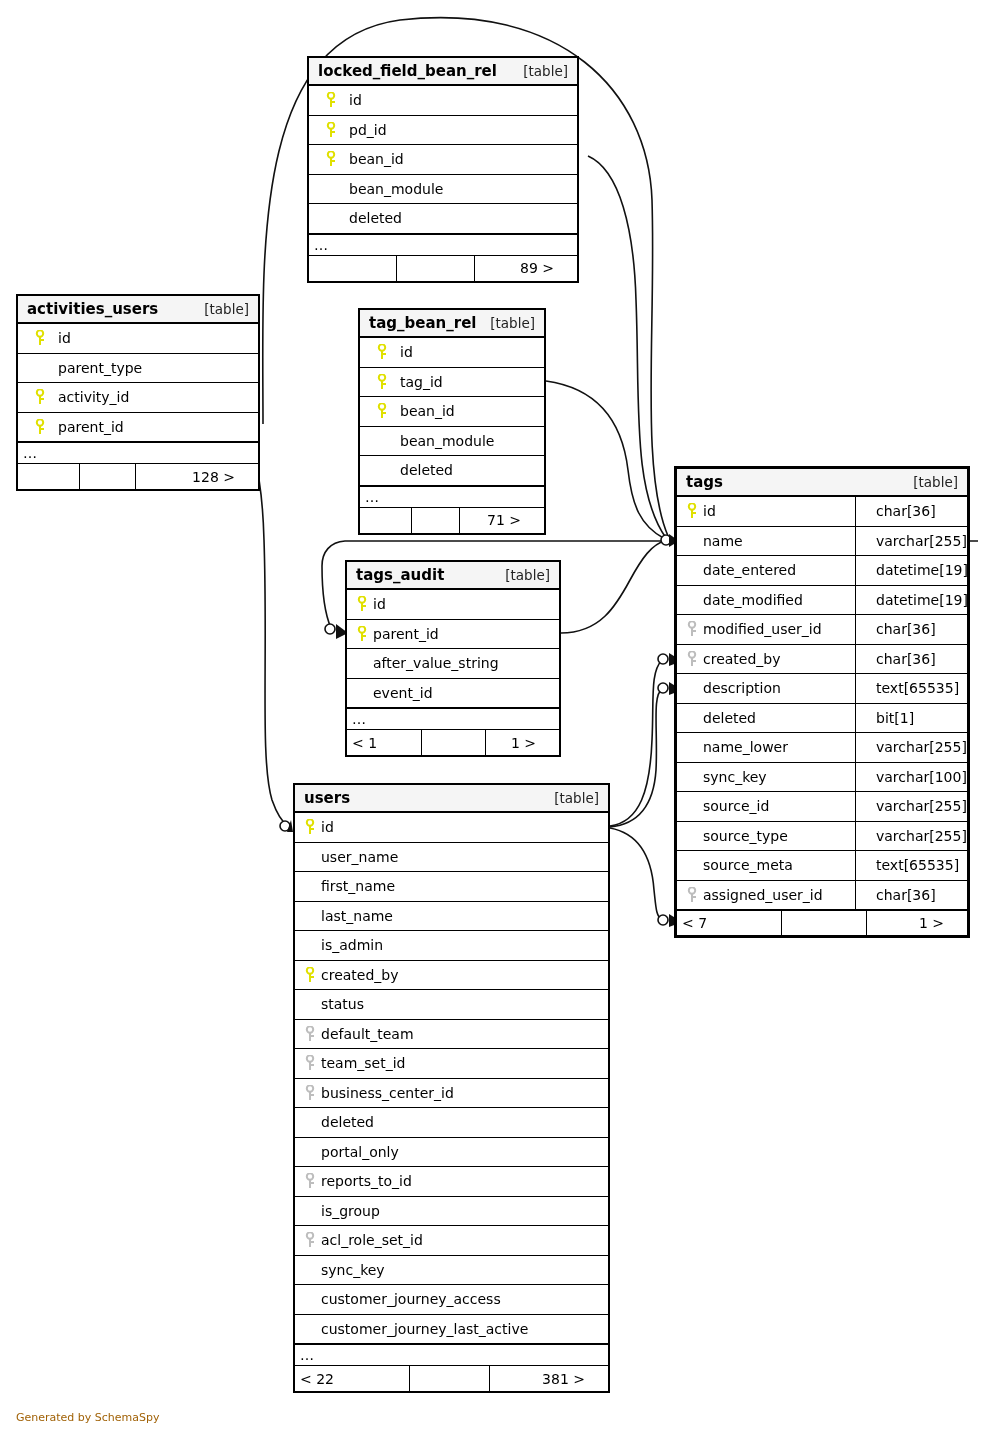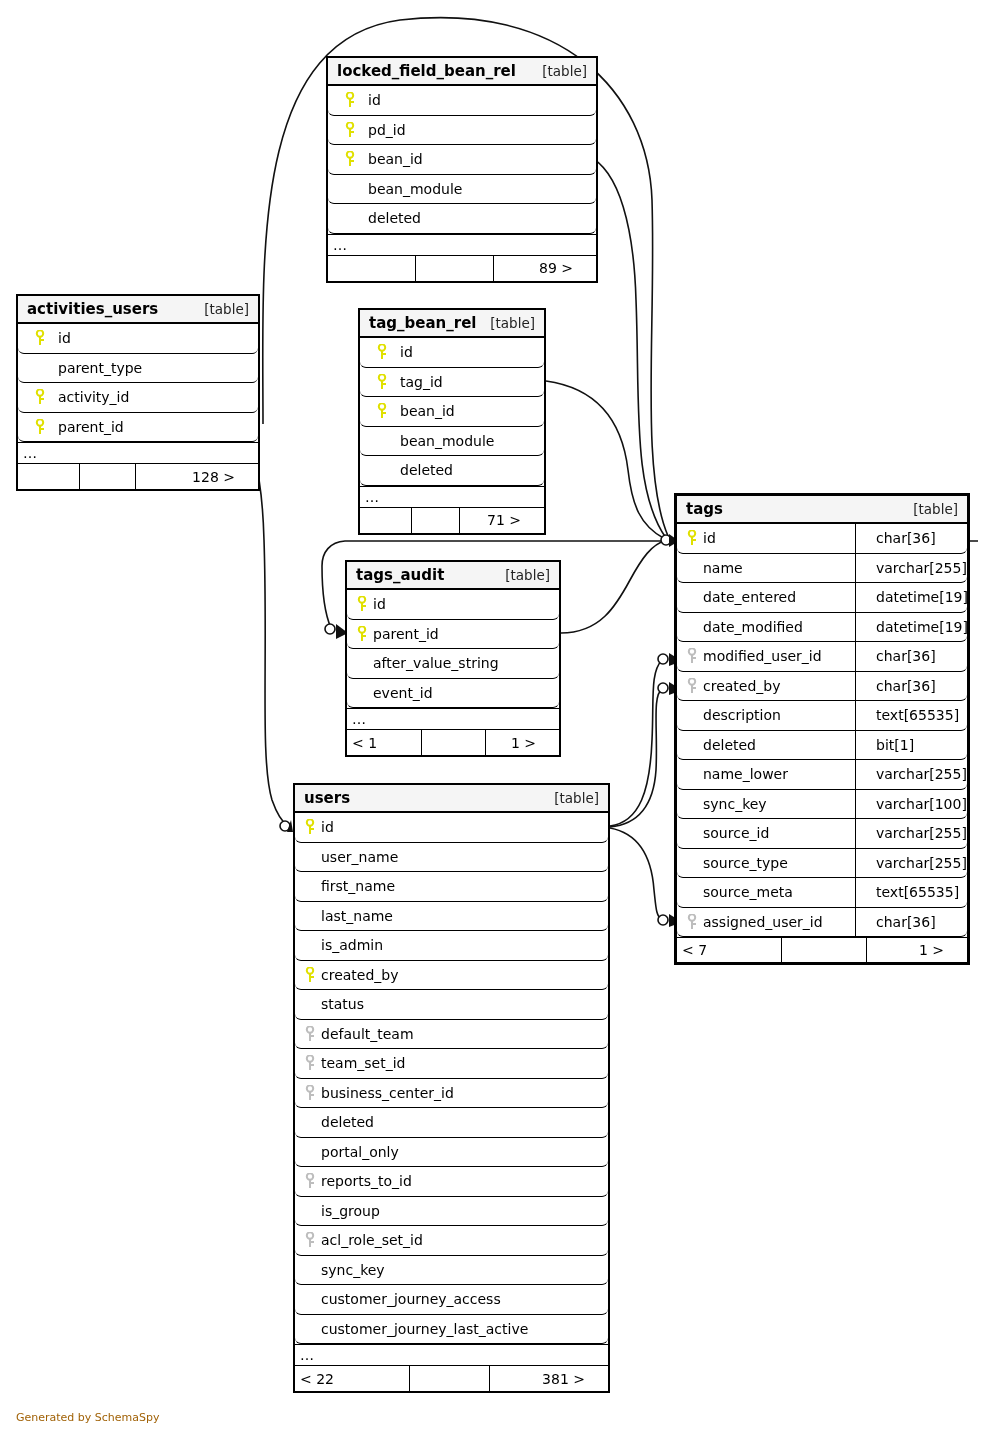--- a/index.html
+++ b/index.html
@@ -59,21 +59,20 @@
     white-space: nowrap;
   }
 
   .tbl-row {
     height: 29.5px;
     border-bottom: 1.5px solid #000000;
     display: flex;
     align-items: center;
     box-sizing: border-box;
     position: relative;
-    border-radius: 6px;
   }
   .tbl-row:last-of-type { border-bottom: none; }
 
   .col-name {
     flex: 1 1 auto;
     display: flex;
     align-items: center;
     padding-left: 7px;
     min-width: 0;
     height: 100%;
@@ -183,21 +182,21 @@
     <g fill="#111111" stroke="none">
       <polygon points="336,624 348,633 336,639"></polygon>
       <polygon points="291,820 293,832 287,832"></polygon>
       <polygon points="669,653 682,661 669,666"></polygon>
       <polygon points="669,682 682,690 669,695"></polygon>
       <polygon points="669,914 682,922 669,927"></polygon>
       <polygon points="669,534 679,541 669,547"></polygon>
     </g>
   </svg>
 
-  <div class="table-node" style="left:326px; top:56px; width:272px;">
+  <div class="table-node" style="left:307px; top:56px; width:272px;">
     <div class="tbl-header">
       <span class="tbl-title">locked_field_bean_rel</span>
       <span class="tbl-tag">[table]</span>
     </div>
     <div class="tbl-row">
       <div class="col-name">
           <span class="key-slot wide">
             <svg class="key-icon" width="10" height="16" viewBox="0 0 10 16">
               <circle cx="5" cy="3.5" r="3.2" fill="none" stroke="#e0e000" stroke-width="2"></circle>
               <rect x="4" y="6" width="2" height="9" fill="#e0e000"></rect>
@@ -572,21 +571,21 @@
         </div>
     </div>
     <div class="ellipsis-row">…</div>
     <div class="footer-row">
       <div class="footer-cell fc-left" style="width:115px;">&lt; 22</div>
       <div class="footer-cell" style="width:80px;"></div>
       <div class="footer-cell fc-right" style="flex:1;">381 &gt;</div>
     </div>
   </div>
 
-  <div class="table-node thick" style="left:674px; top:493px; width:296px;">
+  <div class="table-node thick" style="left:674px; top:466px; width:296px;">
     <div class="tbl-header">
       <span class="tbl-title">tags</span>
       <span class="tbl-tag">[table]</span>
     </div>
     <div class="tbl-row">
       <div class="col-name">
           <span class="key-slot">
             <svg class="key-icon" width="10" height="16" viewBox="0 0 10 16">
               <circle cx="5" cy="3.5" r="3.2" fill="none" stroke="#e0e000" stroke-width="2"></circle>
               <rect x="4" y="6" width="2" height="9" fill="#e0e000"></rect>

